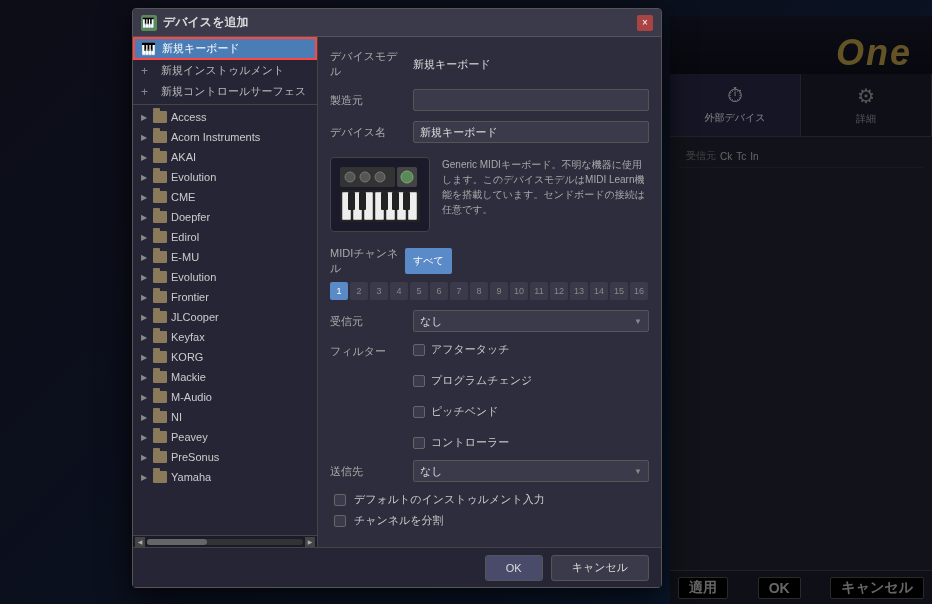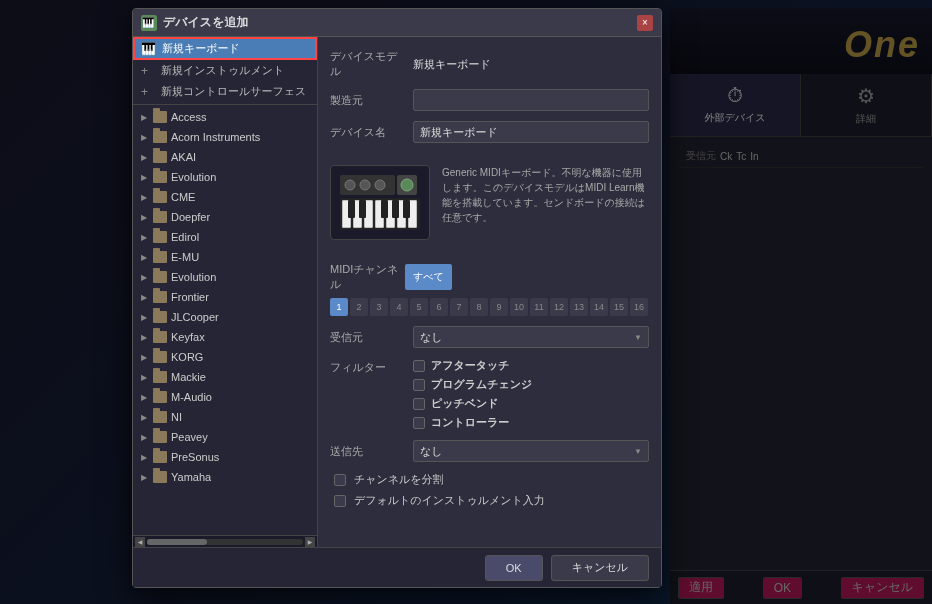--- a/index.html
+++ b/index.html
@@ -17,28 +17,28 @@
     .bg-app {
       position: absolute;
       top: 0; left: 0;
       width: 932px;
       height: 604px;
       background: linear-gradient(135deg, #1a1a2e 0%, #16213e 50%, #0f3460 100%);
     }
 
     .bg-title {
       position: absolute;
-      top: 8px; right: 0;
+      top: 16px; right: 0;
       width: 262px;
       height: 74px;
       background: linear-gradient(180deg, #1a1a2e 0%, #0d0d1a 100%);
       display: flex;
       align-items: center;
       justify-content: flex-end;
-      padding-right: 12px;
+      padding-right: 20px;
     }
 
     .bg-title-text {
       font-size: 36px;
       font-weight: bold;
       color: #c8a84b;
       font-style: italic;
       letter-spacing: 2px;
     }
 
@@ -316,21 +316,21 @@
       border-radius: 2px;
       color: #ddd;
       font-size: 11px;
       padding: 0 6px;
     }
 
     
     .device-visual-area {
       display: flex;
       gap: 12px;
-      margin: 12px 0;
+      margin: 4px 0;
     }
 
     .device-image {
       width: 100px;
       height: 75px;
       background: #1a1a2a;
       border: 1px solid #444;
       border-radius: 4px;
       display: flex;
       align-items: center;
@@ -446,22 +446,21 @@
       width: 75px;
       color: #aaa;
       font-size: 11px;
       flex-shrink: 0;
       padding-top: 2px;
     }
 
     .filter-checks {
       display: flex;
       flex-direction: column;
-      gap: 4px;
-      font-weight: bold;
+      gap: 16px;
     }
 
     .filter-check-row {
       display: flex;
       align-items: center;
       gap: 6px;
     }
 
     .checkbox {
       width: 12px;
@@ -592,26 +591,27 @@
       border-top: 1px solid #444;
       display: flex;
       align-items: center;
       justify-content: space-between;
       padding: 0 8px;
     }
 
     .bg-bottom-btn {
       height: 22px;
       padding: 0 10px;
-      background: #be185d;
+      background: #000000;
       border: 1px solid #555;
       border-radius: 2px;
       color: #ccc;
-      font-size: 12px;
-      cursor: pointer;
+      font-size: 14px;
+      cursor: pointer;
+      font-weight: bold;
     }
 
     .divider {
       height: 1px;
       background: #444;
       margin: 2px 0;
     }
   </style>
 </head>
 <body>
@@ -896,25 +896,25 @@
         <span class="send-label">送信先</span>
         <div class="send-select">
           <span>なし</span>
           <span class="select-arrow">▼</span>
         </div>
       </div>
 
       <div class="options-section">
         <div class="option-row">
           <div class="checkbox"></div>
-          <span class="check-label">チャンネルを分割</span>
+          <span class="check-label">デフォルトのインストゥルメント入力</span>
         </div>
         <div class="option-row">
           <div class="checkbox"></div>
-          <span class="check-label">デフォルトのインストゥルメント入力</span>
+          <span class="check-label">チャンネルを分割</span>
         </div>
       </div>
     </div>
   </div>
 
   <div class="dialog-footer">
     <button class="btn btn-ok">OK</button>
     <button class="btn btn-cancel">キャンセル</button>
   </div>
 </div>

